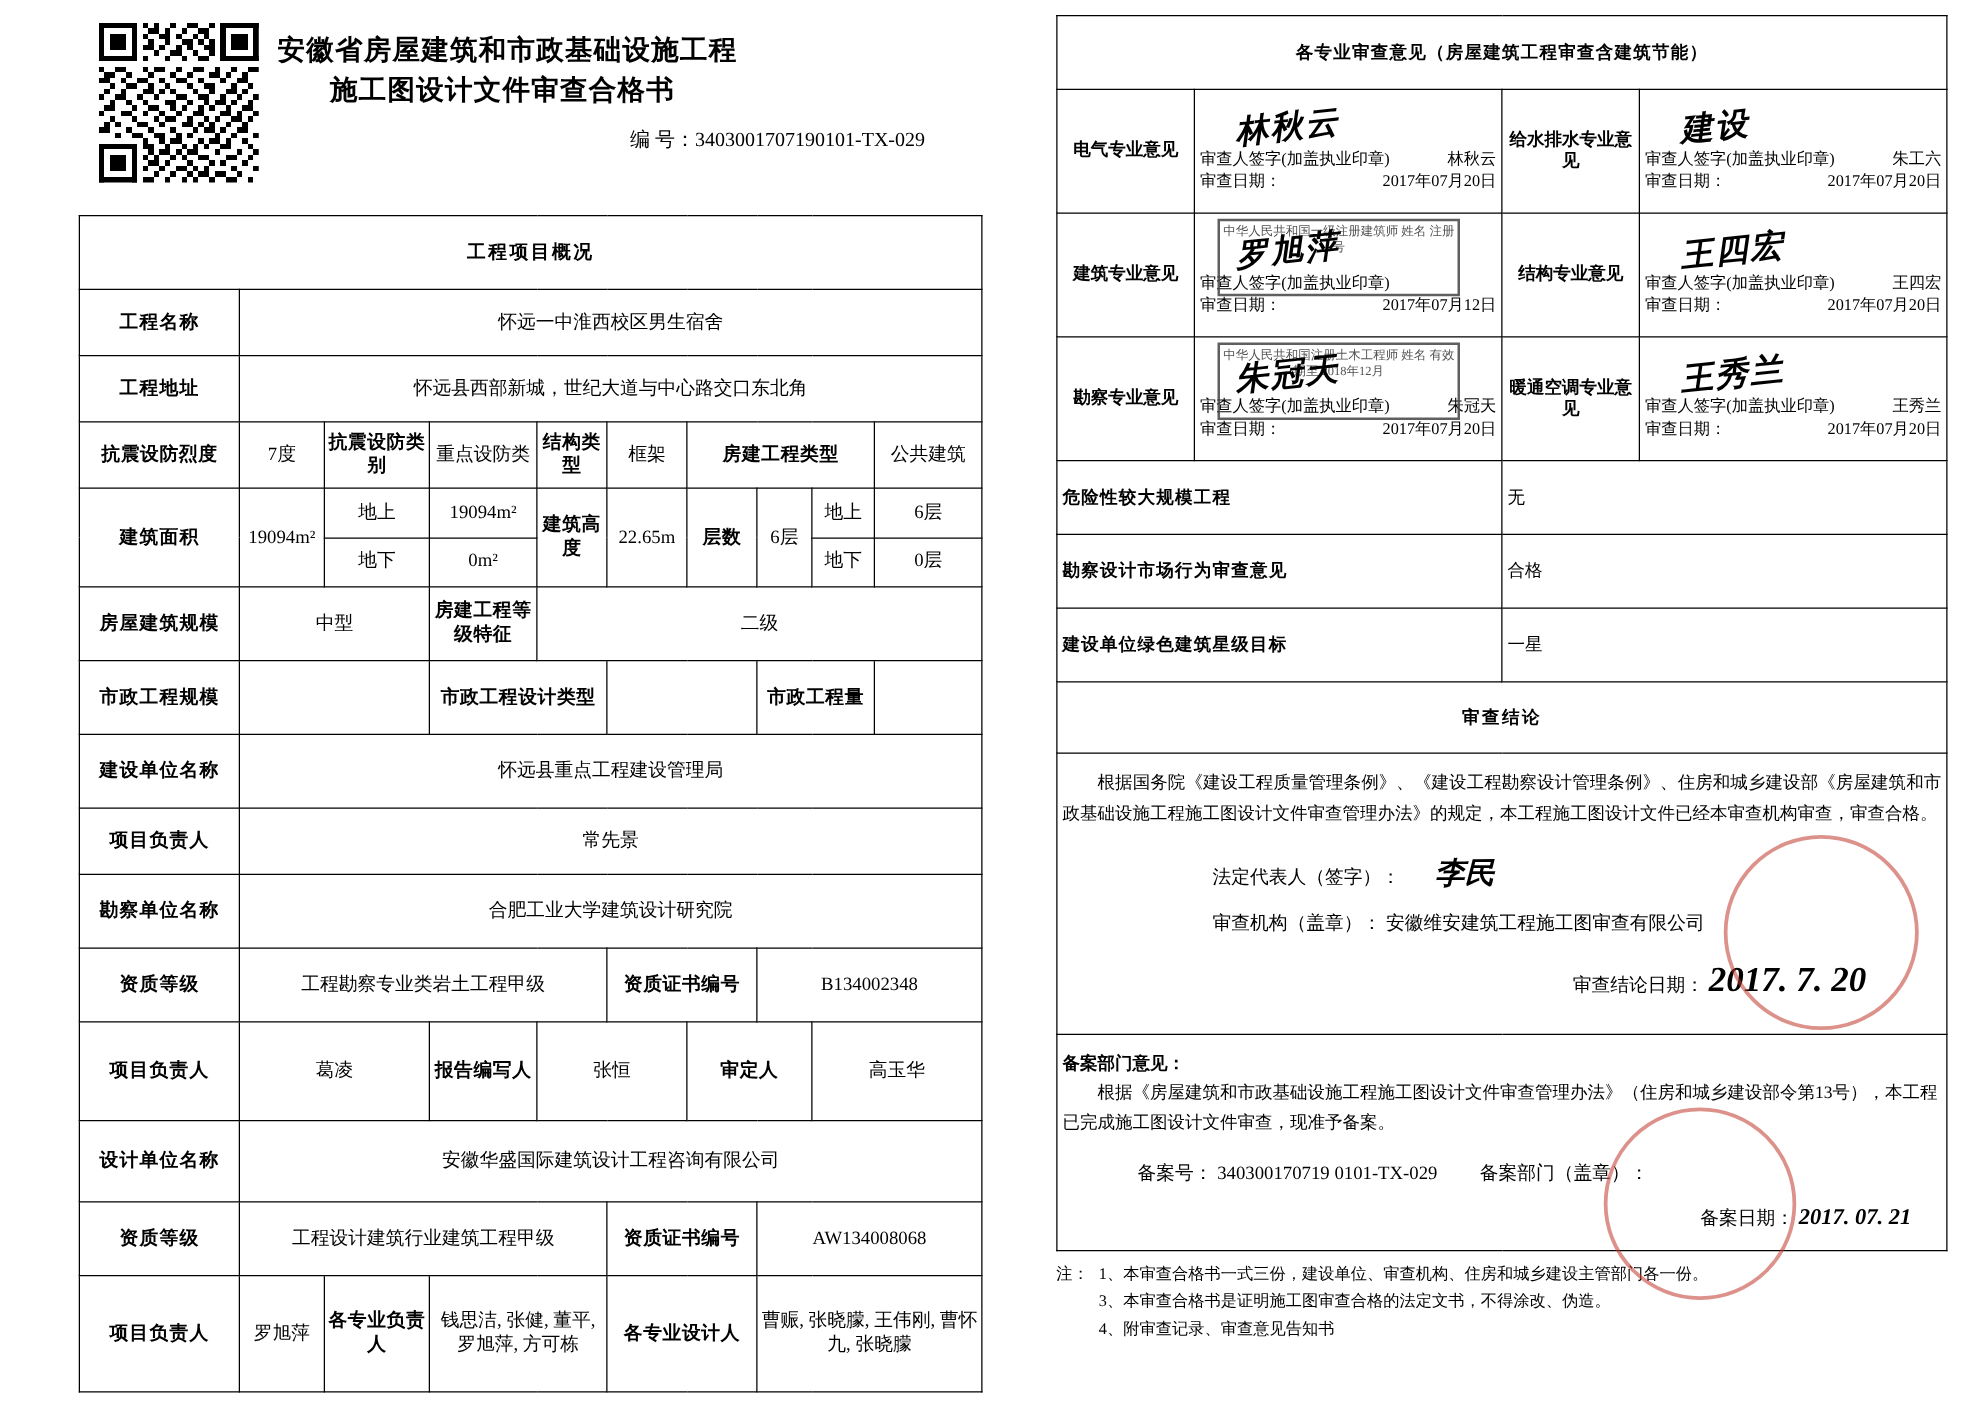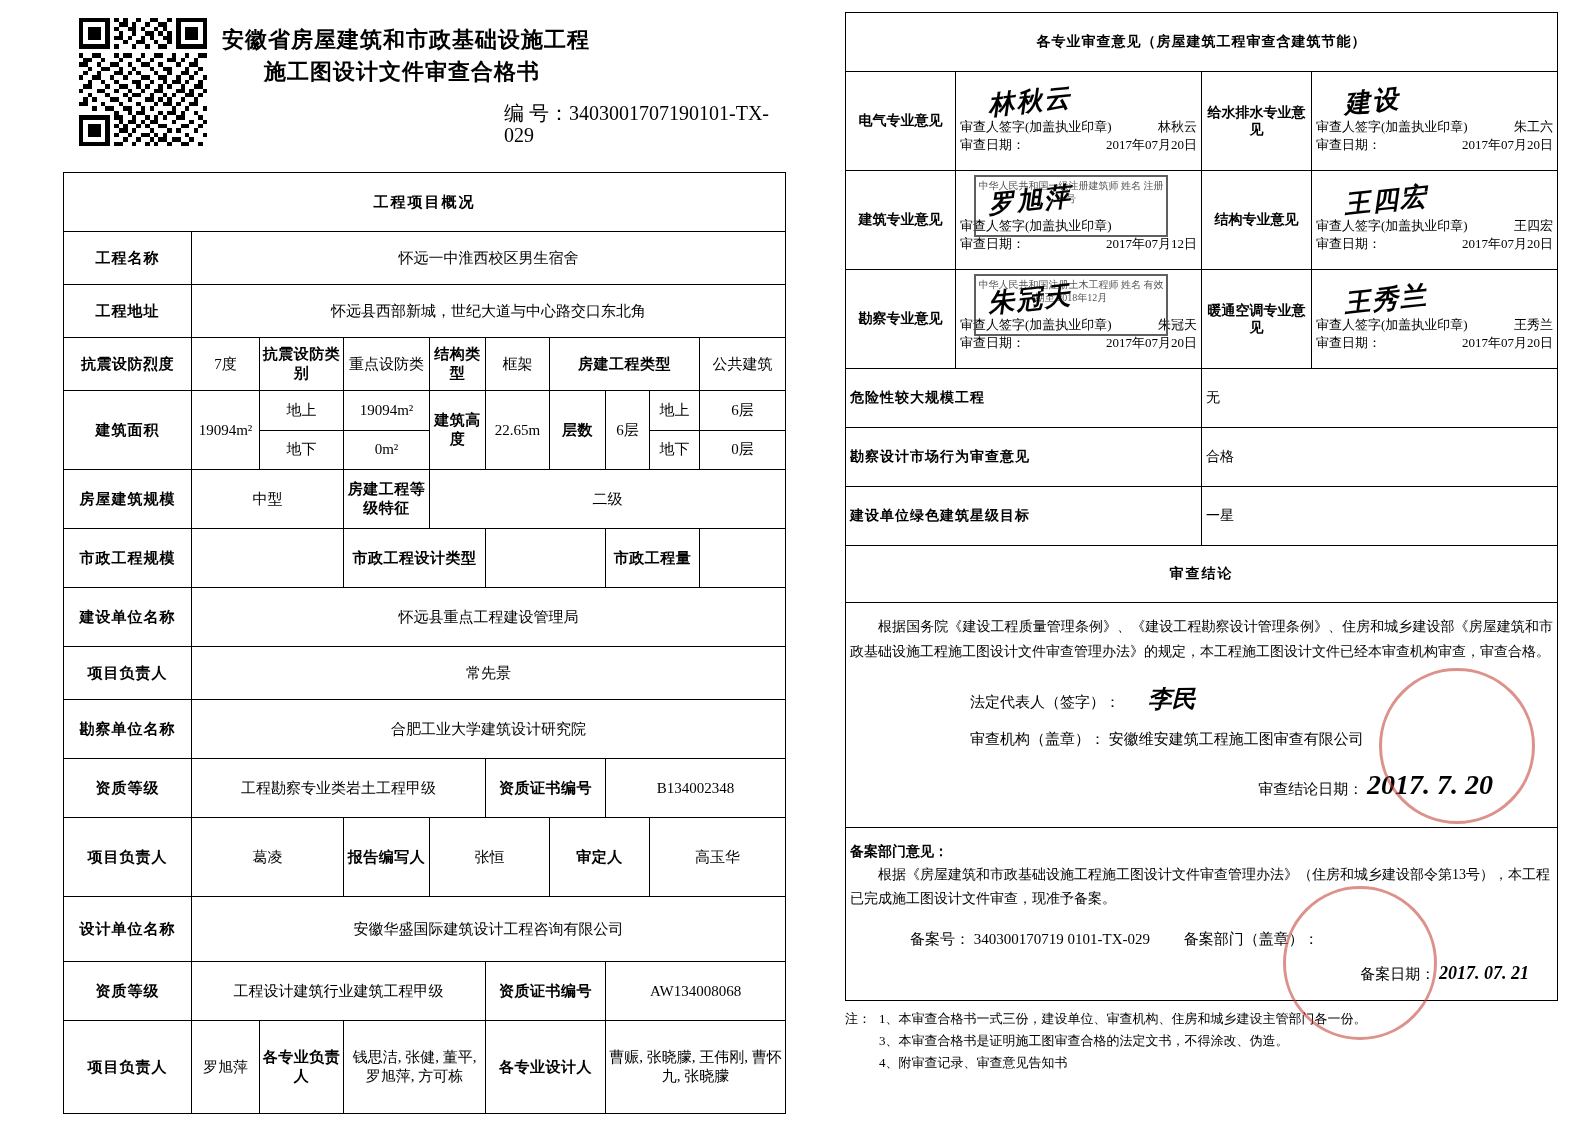--- a/index.html
+++ b/index.html
@@ -6,21 +6,21 @@
   body{width:1587px;height:1122px;font-family:"Liberation Serif","DejaVu Serif",serif;color:#000;overflow:hidden;}
   .page{position:relative;width:1587px;height:1122px;}
 
   
   .left{position:absolute;left:0;top:0;width:800px;height:1122px;}
   .qr{position:absolute;left:79px;top:18px;width:128px;height:128px;}
   .qr svg{display:block;}
   .title-block{position:absolute;left:222px;top:24px;width:570px;}
   .title-line{font-size:22px;font-weight:bold;letter-spacing:1px;line-height:32px;}
   .title-line.indent{padding-left:42px;}
-  .code-line{margin-top:14px;padding-left:282px;font-size:20px;line-height:22px;}
+  .code-line{margin-top:14px;padding-left:282px;font-size:16px;line-height:22px;}
   .code-line .num{letter-spacing:0px;}
 
   table.main{position:absolute;left:63px;top:172px;width:722px;border-collapse:collapse;table-layout:fixed;}
   table.main td{border:1.6px solid #000;text-align:center;vertical-align:middle;font-size:15px;padding:3px 2px;line-height:1.25;}
   td.hdr{font-size:22px;font-weight:bold;letter-spacing:2px;height:52px;}
   td.lbl{font-weight:bold;font-size:16px;letter-spacing:1px;}
   td.lbl-sm{font-weight:bold;font-size:14.5px;letter-spacing:0.5px;}
   td.val{font-size:16px;}
   .h46{height:46px;}
   .h52{height:52px;}

